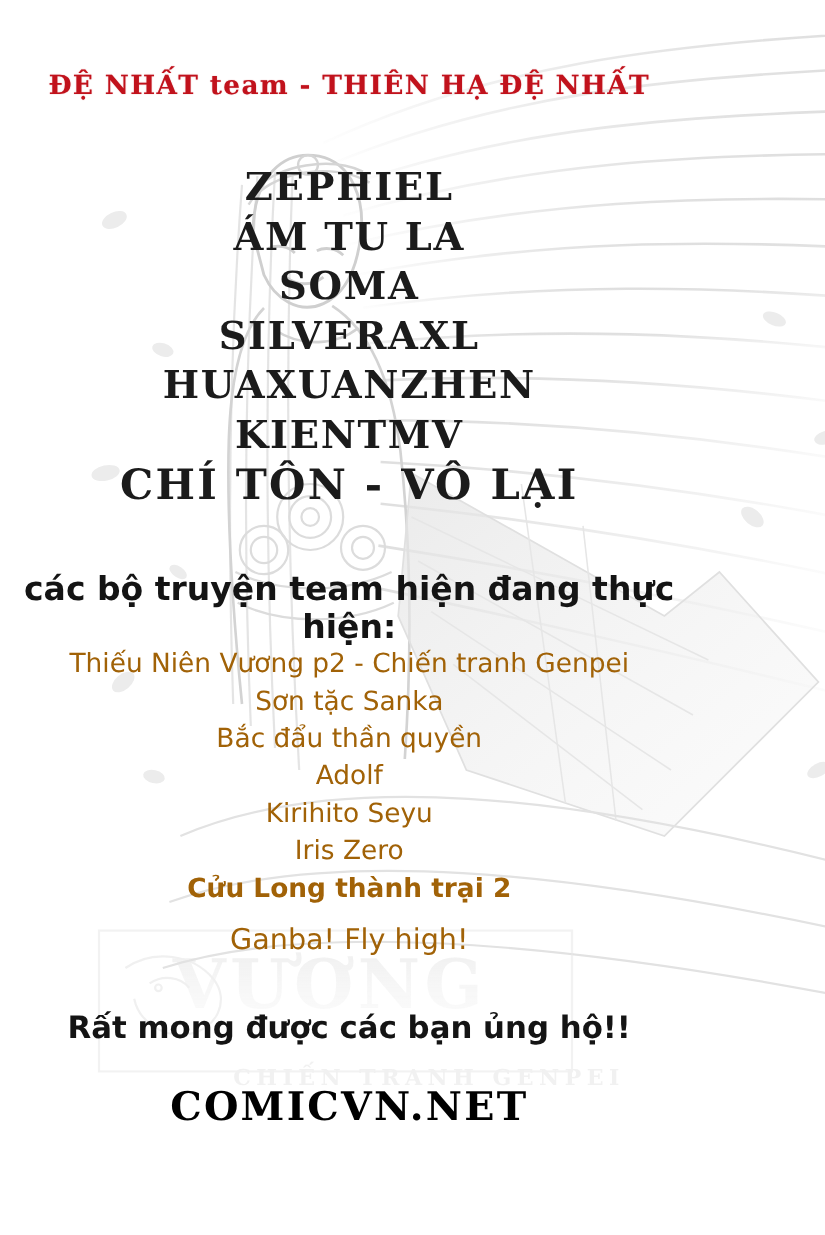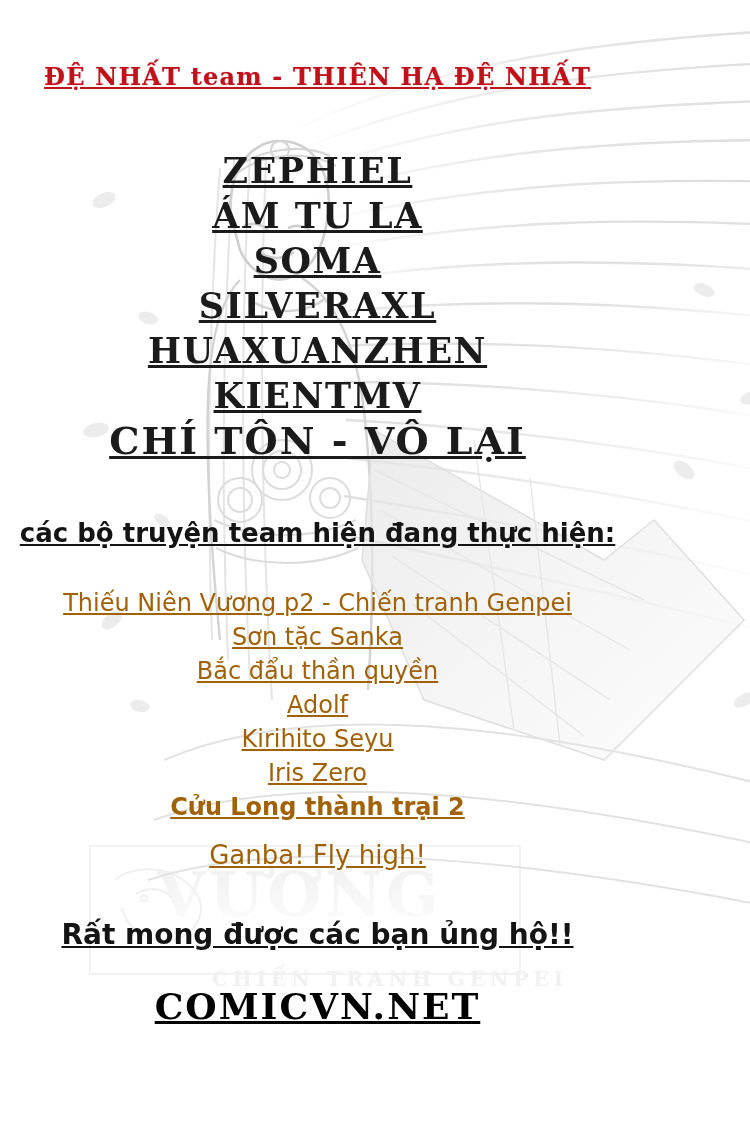--- a/index.html
+++ b/index.html
@@ -24,21 +24,20 @@
     padding-left: 44px;
   }
   .bg-art svg { display: block; width: 750px; height: 1123px; }
 
   
   .layer {
     position: absolute;
     left: 0;
     width: 635px;
     text-align: center;
-    text-decoration: underline;
   }
 
   .credit-header {
     top: 62px;
     color: #c1121c;
     font-family: "DejaVu Serif", serif;
     font-weight: bold;
     font-size: 24px;
     letter-spacing: 1.2px;
     text-shadow: 0 0 1px rgba(193,18,28,0.5);
@@ -54,21 +53,21 @@
     letter-spacing: 1.5px;
   }
   .names .name { display: block; white-space: nowrap; }
   .names .name.big { font-size: 38px; letter-spacing: 2px; }
 
   .section-heading {
     top: 518px;
     color: #141414;
     font-family: "DejaVu Sans", sans-serif;
     font-weight: bold;
-    font-size: 26px;
+    font-size: 30px;
   }
 
   .series-list {
     top: 586px;
     color: #a16207;
     font-family: "DejaVu Sans", sans-serif;
     font-size: 24px;
     line-height: 34px;
   }
   .series-list .series-item { display: block; white-space: nowrap; }

